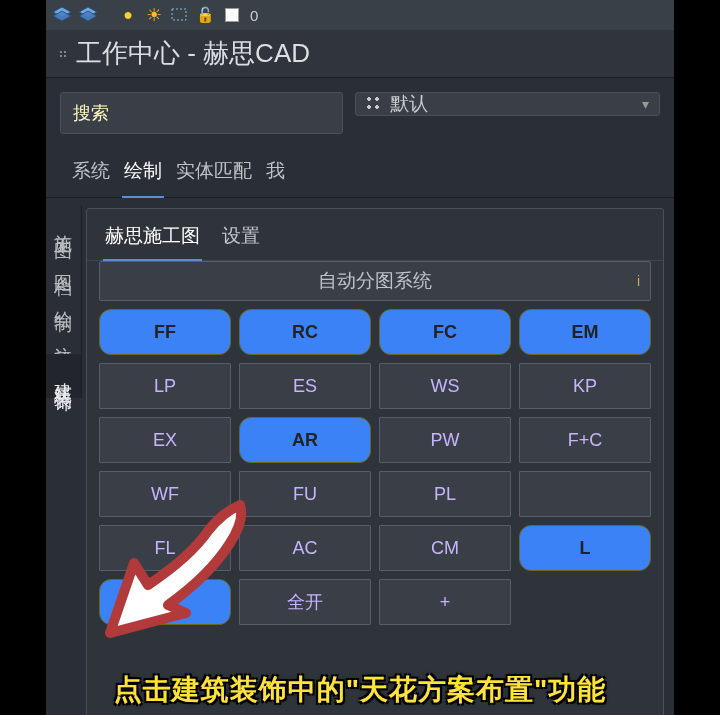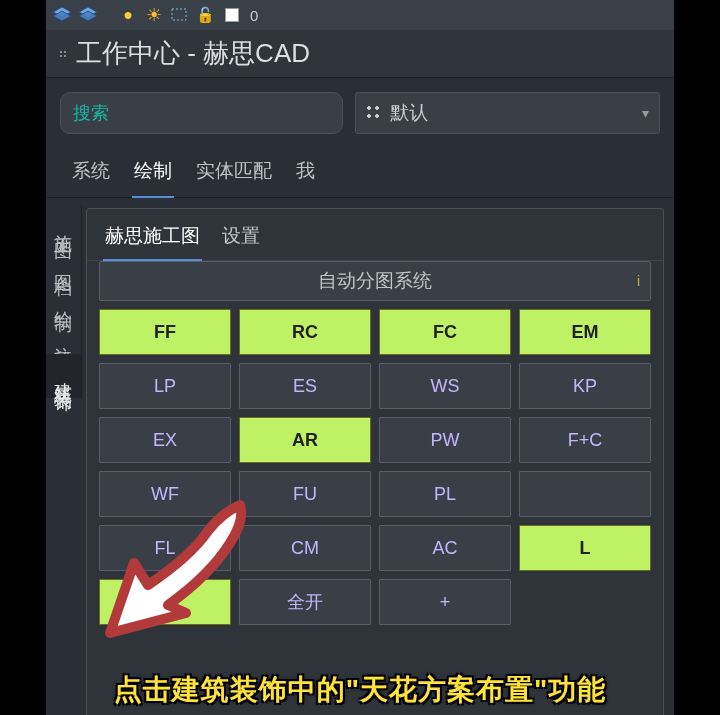--- a/index.html
+++ b/index.html
@@ -58,49 +58,49 @@
   
   .row-controls {
     display:flex; gap:12px;
     padding: 14px 14px 10px 14px;
   }
   .search-box {
     flex: 1;
     height: 42px;
     background:#3a3f47;
     border:1px solid #4a5059;
-    border-radius:10px;
+    border-radius:3px;
     display:flex; align-items:center;
     padding: 0 12px;
-    color:#14b8a6; font-size:18px;
+    color:#fef9c3; font-size:18px;
   }
   .dropdown {
     flex: 1.1;
-    height:42px;
+    height:24px;
     background:#3a3f47;
     border:1px solid #4a5059;
     border-radius:3px;
     display:flex; align-items:center;
     padding:0 10px;
     color:#c9ccd0; font-size:19px;
     justify-content:space-between;
   }
   .dropdown .dots {
     width:16px; height:16px; margin-right:8px;
     background:
       radial-gradient(circle at 3px 3px, #ccc 2px, transparent 2px),
       radial-gradient(circle at 11px 3px, #ccc 2px, transparent 2px),
       radial-gradient(circle at 3px 11px, #ccc 2px, transparent 2px),
       radial-gradient(circle at 11px 11px, #ccc 2px, transparent 2px);
   }
   .dropdown .chev { color:#999; font-size:14px; }
 
   
   .main-tabs {
-    display:flex; gap:20px;
+    display:flex; gap:10px;
     padding: 6px 24px 0 24px;
     border-bottom:1px solid #1b1e23;
   }
   .main-tab {
     padding: 8px 2px 12px 2px;
     font-size:19px;
     color:#bfc3c8;
     cursor:pointer;
   }
   .main-tab.active { color:#fff; border-bottom:2px solid #5a8fd8; margin-bottom:-1px; }
@@ -172,23 +172,24 @@
   .cell {
     height:46px;
     border:1px solid #585e67;
     border-radius:1px;
     background:#3a3f47;
     display:flex; align-items:center; justify-content:center;
     font-size:18px; color:#c4b5fd;
     cursor:pointer;
   }
   .cell.yellow {
-    background:#bef264;
+    background:#3b82f6;
     color:#222; font-weight:600;
     border-color:#6a671f;
+    border-radius:12px;
   }
 
   
   .arrow-overlay {
     position:absolute;
     left: 90px; top: 485px;
     width: 180px; height: 160px;
     pointer-events:none;
   }
 
@@ -296,22 +297,22 @@
           <div class="cell">KP</div>
           <div class="cell">EX</div>
           <div class="cell yellow">AR</div>
           <div class="cell">PW</div>
           <div class="cell">F+C</div>
           <div class="cell">WF</div>
           <div class="cell">FU</div>
           <div class="cell">PL</div>
           <div class="cell"></div>
           <div class="cell">FL</div>
+          <div class="cell">AC</div>
           <div class="cell">CM</div>
-          <div class="cell">AC</div>
           <div class="cell yellow">L</div>
           <div class="cell yellow">DT</div>
           <div class="cell">全开</div>
           <div class="cell">+</div>
         </div>
     </div>
   </div>
 
 </div>
 

